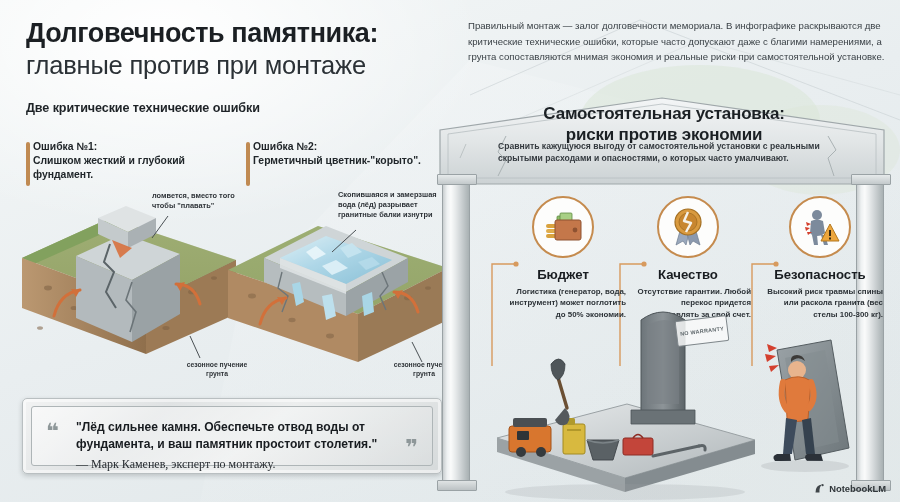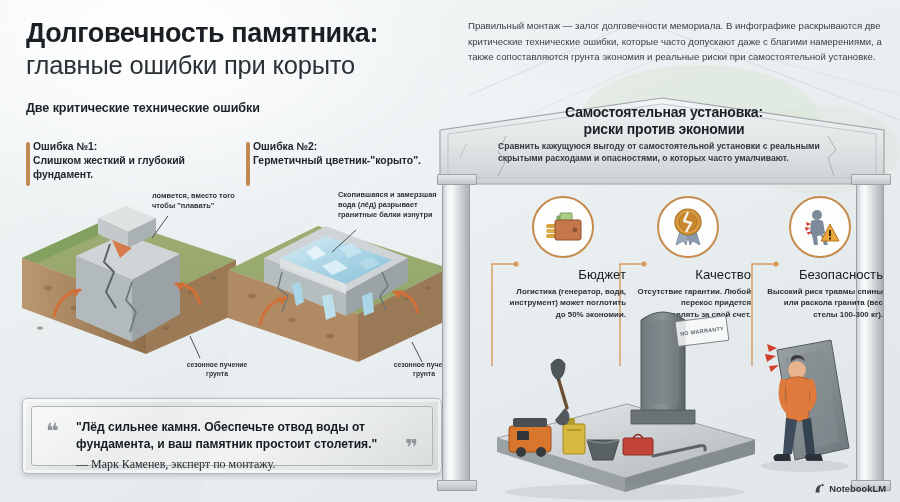--- a/index.html
+++ b/index.html
@@ -89,21 +89,21 @@
     position:absolute;left:44px;top:50px;
     font-size:12px;color:#272c31;font-family:Liberation Serif, serif;
   }
 
   
   #temple{
     left:436px;top:96px;width:452px;height:388px;
   }
   #pediment-title{
     position:absolute;left:60px;top:8px;width:336px;text-align:center;
-    font-size:14px;font-weight:bold;color:#1b2024;line-height:1.22;letter-spacing:-0.2px;
+    font-size:17px;font-weight:bold;color:#1b2024;line-height:1.22;letter-spacing:-0.2px;
   }
   #pediment-sub{
     position:absolute;left:62px;top:44px;width:332px;text-align:left;
     font-size:8.6px;line-height:1.45;color:#343a3f;font-weight:600;
   }
   .column{
     position:absolute;top:86px;width:26px;height:300px;
     background:linear-gradient(90deg,#c9ced0 0%,#eef1f2 16%,#fafbfb 30%,#e7eaeb 48%,#cfd4d6 68%,#b9c0c2 86%,#a9b1b3 100%);
     border-left:1px solid #9aa2a5;border-right:1px solid #9aa2a5;
   }
@@ -122,21 +122,21 @@
   .risk{position:absolute;width:126px;}
   #risk-1{left:500px;top:196px;}
   #risk-2{left:625px;top:196px;}
   #risk-3{left:757px;top:196px;}
   .risk-icon-wrap{
     position:relative;width:58px;height:58px;margin:0 auto 9px auto;
     border-radius:50%;border:2px solid #c58b4e;background:#fdfdfc;
     display:flex;align-items:center;justify-content:center;
   }
   .risk-title{
-    text-align:right;font-size:13.2px;font-weight:normal;color:#191d21;margin-bottom:4px;
+    text-align:center;font-size:13.2px;font-weight:bold;color:#191d21;margin-bottom:4px;
   }
   .risk-desc{
     font-size:7.9px;line-height:1.45;color:#2c3237;font-weight:600;text-align:right;padding-left:8px;
   }
 
   
   #brand{
     right:14px;bottom:8px;display:flex;align-items:center;gap:4px;
     font-size:9.4px;color:#30363a;font-weight:600;
   }
@@ -167,24 +167,24 @@
     </defs>
     <path d="M240 300 L470 60 L900 170 L900 502 L200 502 Z" fill="url(#bgGlow)" opacity="0.35"></path>
     <path d="M470 95 L640 20 L900 120" fill="none" stroke="#c9d2d4" stroke-width="0.8" opacity="0.8"></path>
     <path d="M470 140 L700 40 L900 95" fill="none" stroke="#d2d9db" stroke-width="0.7" opacity="0.7"></path>
     <ellipse cx="700" cy="120" rx="120" ry="55" fill="#d8e4d2" opacity="0.45"></ellipse>
     <ellipse cx="820" cy="150" rx="80" ry="45" fill="#dde7d8" opacity="0.4"></ellipse>
   </svg>
 
   <div class="abs" id="title-block">
     <div id="title-line1">Долговечность памятника:</div>
-    <div id="title-line2">главные ошибки при корыто</div>
-  </div>
-
-  <div class="abs" id="intro-text">Правильный монтаж — залог долговечности мемориала. В инфографике раскрываются две критические технические ошибки, которые часто допускают даже с благими намерениями, а также сопоставляются грунта экономия и реальные риски при самостоятельной установке.</div>
+    <div id="title-line2">главные против при монтаже</div>
+  </div>
+
+  <div class="abs" id="intro-text">Правильный монтаж — залог долговечности мемориала. В инфографике раскрываются две критические технические ошибки, которые часто допускают даже с благими намерениями, а грунта сопоставляются мнимая экономия и реальные риски при самостоятельной установке.</div>
 
   <div class="abs" id="section-left-title">Две критические технические ошибки</div>
 
   <div class="abs err-block" id="err1">
     <div class="err-bar"></div>
     <div class="err-inner">
       <div class="err-title">Ошибка №1:</div>
       <div class="err-desc">Слишком жесткий и глубокий фундамент.</div>
     </div>
   </div>

